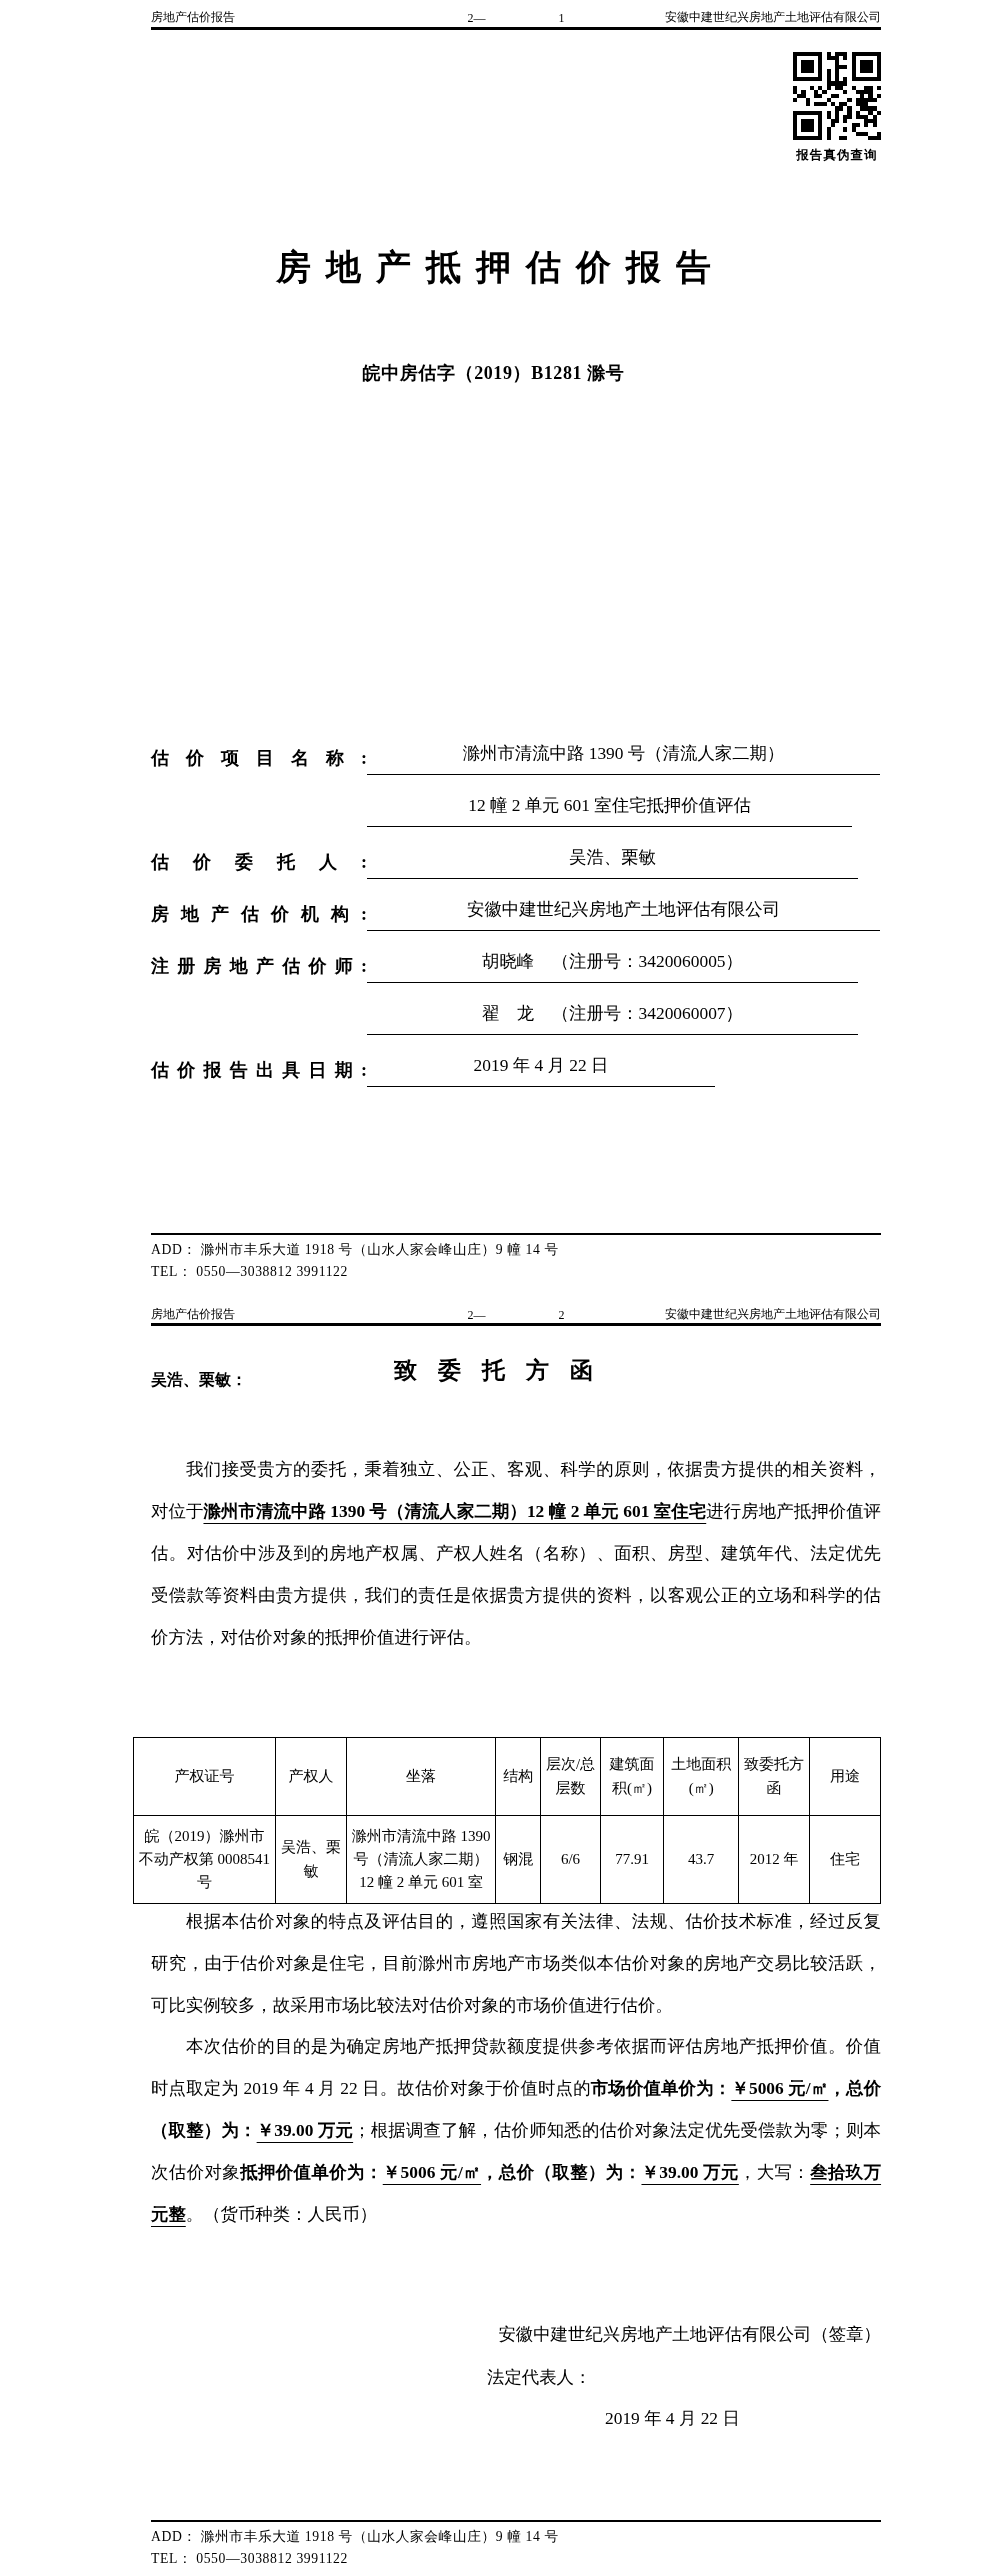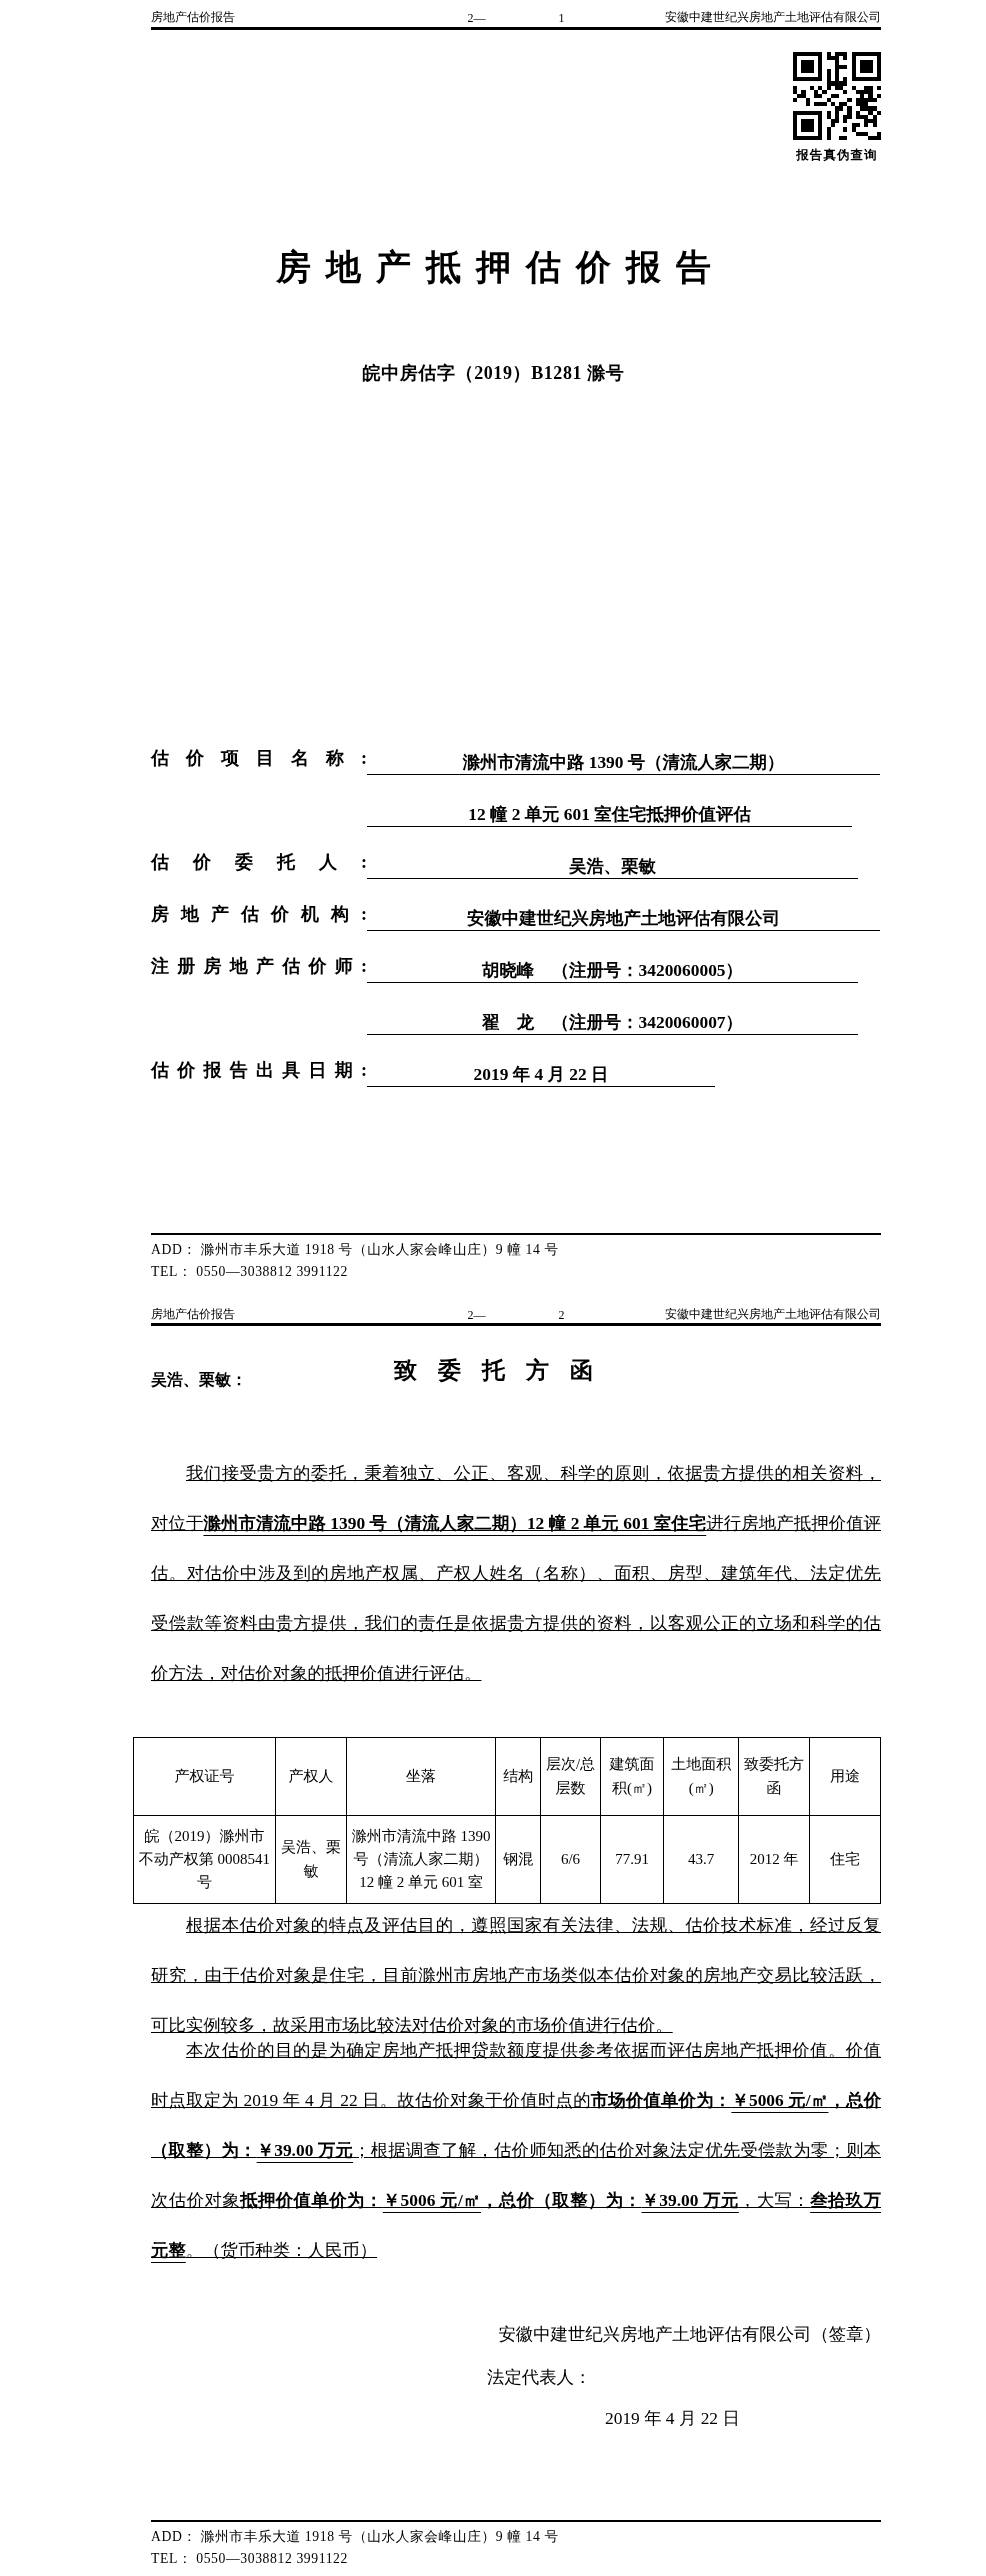--- a/index.html
+++ b/index.html
@@ -28,28 +28,28 @@
                font-size:35px; font-weight:bold; letter-spacing:15px; padding-left:15px; }
   .doc-subtitle { position:absolute; left:0; top:361px; width:987px; text-align:center;
                   font-size:18px; font-weight:bold; letter-spacing:0.6px; }
 
   .fields { position:absolute; left:151px; top:723px; width:730px; }
   .frow { display:flex; height:52px; align-items:flex-end; }
   .flabel { flex:0 0 216px; font-size:18px; font-weight:bold; padding-bottom:5px; }
   .flabel span { display:block; width:100%; text-align:justify; text-align-last:justify; }
   .fval-area { flex:1; }
   .fval { display:inline-block; border-bottom:1.9px solid #000; text-align:center;
-          font-size:17.4px; font-weight:bold; padding-bottom:0; white-space:nowrap; }
+          font-size:17.4px; font-weight:normal; padding-bottom:9px; white-space:nowrap; }
 
   
   .letter-heading { position:absolute; left:0; top:1355px; width:987px; text-align:center;
                     font-size:23px; font-weight:bold; letter-spacing:21px; padding-left:21px; }
   .salutation { position:absolute; left:151px; top:1370px; font-size:16px; font-weight:bold; }
-  .para { position:absolute; left:151px; width:730px; font-size:17.4px; line-height:50px;
-          text-align:justify; text-indent:35px;text-decoration:underline; }
+  .para { position:absolute; left:151px; width:730px; font-size:17.4px; line-height:42px;
+          text-align:justify; text-indent:35px; }
   .para .b  { font-weight:bold; }
   .para .bu { font-weight:bold; text-decoration:underline; text-decoration-thickness:1.2px; text-underline-offset:5.6px; }
 
   table.rights { position:absolute; left:133px; top:1737px; width:748px; border-collapse:collapse;
                  table-layout:fixed; font-size:15px; }
   table.rights th, table.rights td { border:1.2px solid #000; text-align:center; vertical-align:middle;
                  font-weight:normal; padding:3.7px 4.4px; line-height:1.55; }
   table.rights thead tr { height:78px; }
   table.rights tbody tr { height:88px; }
 

